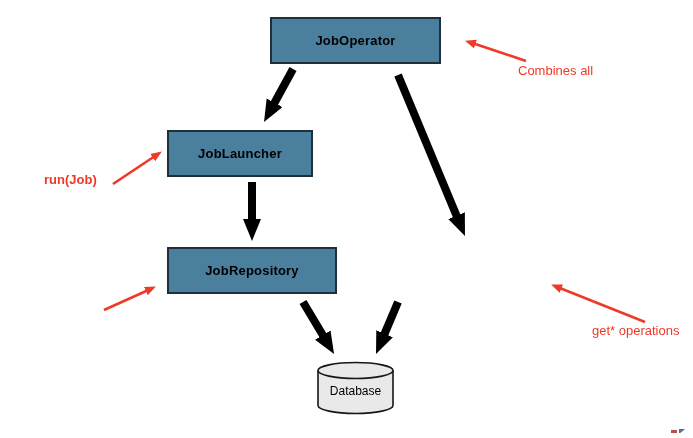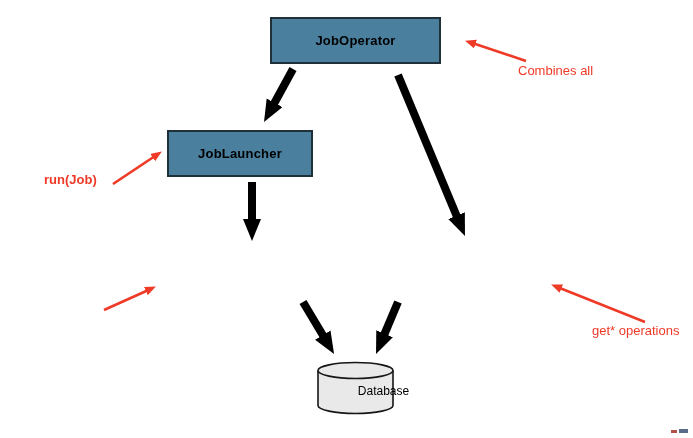--- a/index.html
+++ b/index.html
@@ -2,20 +2,21 @@
 <html style="--background: #ffffff; --node-fill: #4a7f9e; --node-border: #20303a; --annotation-red: #ee3a27; --arrow-black: #000000; --database-fill: #e9e9e9;"><head>
 <meta charset="utf-8">
 <style>
   html,body{margin:0;padding:0;background:#fff;}
   .stage{
     position:relative;
     width:693px;height:438px;
     background:var(--background,#ffffff);
     font-family:"Liberation Sans",sans-serif;
     overflow:hidden;
+    border-radius:29px;
   }
   .arrow-layer{position:absolute;left:0;top:0;width:693px;height:438px;pointer-events:none;}
   .black-shaft{stroke:var(--arrow-black,#000);fill:none;}
   .black-head{fill:var(--arrow-black,#000);}
   .red-shaft{stroke:var(--annotation-red,#ee3a27);fill:none;}
   .red-head{fill:var(--annotation-red,#ee3a27);}
   .cyl{fill:var(--database-fill,#e9e9e9);stroke:#161616;stroke-width:1.6;}
   .node{
     position:absolute;
     display:flex;align-items:center;justify-content:center;
@@ -25,21 +26,21 @@
     font-weight:bold;font-size:13px;color:#000;
     letter-spacing:.2px;
   }
   .annotation{
     position:absolute;
     color:var(--annotation-red,#ee3a27);
     font-size:13px;line-height:15px;white-space:nowrap;
   }
   .db-label{
     position:absolute;left:318px;top:384px;width:75px;
-    text-align:center;font-size:12px;color:#000;margin-left:28px;
+    text-align:center;font-size:12px;color:#000;
   }
   .corner-mark{position:absolute;left:671px;top:429px;width:18px;height:4px;display:flex;gap:2px;align-items:flex-end;}
   .corner-mark .m1{width:6px;height:3px;background:#b0524a;}
   .corner-mark .m2{width:9px;height:4px;background:#5b6b8c;}
 </style>
 </head>
 <body>
 
 <div class="stage">
 
@@ -71,20 +72,23 @@
   </svg>
 
   <div class="node" style="left:270px;top:17px;width:171px;height:47px;">
     <span>JobOperator</span>
   </div>
 
   <div class="node" style="left:167px;top:130px;width:146px;height:47px;">
     <span>JobLauncher</span>
   </div>
 
+  <div class="node" style="left:167px;top:247px;width:170px;height:47px;">
+    <span>JobRepository</span>
+  </div>
 
 
   <div class="db-label">Database</div>
 
   <div class="annotation" style="left:518px;top:63px;">Combines all</div>
   <div class="annotation" style="left:44px;top:172px;font-weight:bold;">run(Job)</div>
   <div class="annotation" style="left:592px;top:323px;">get* operations</div>
 
   <div class="corner-mark">
     <span class="m1"></span>

